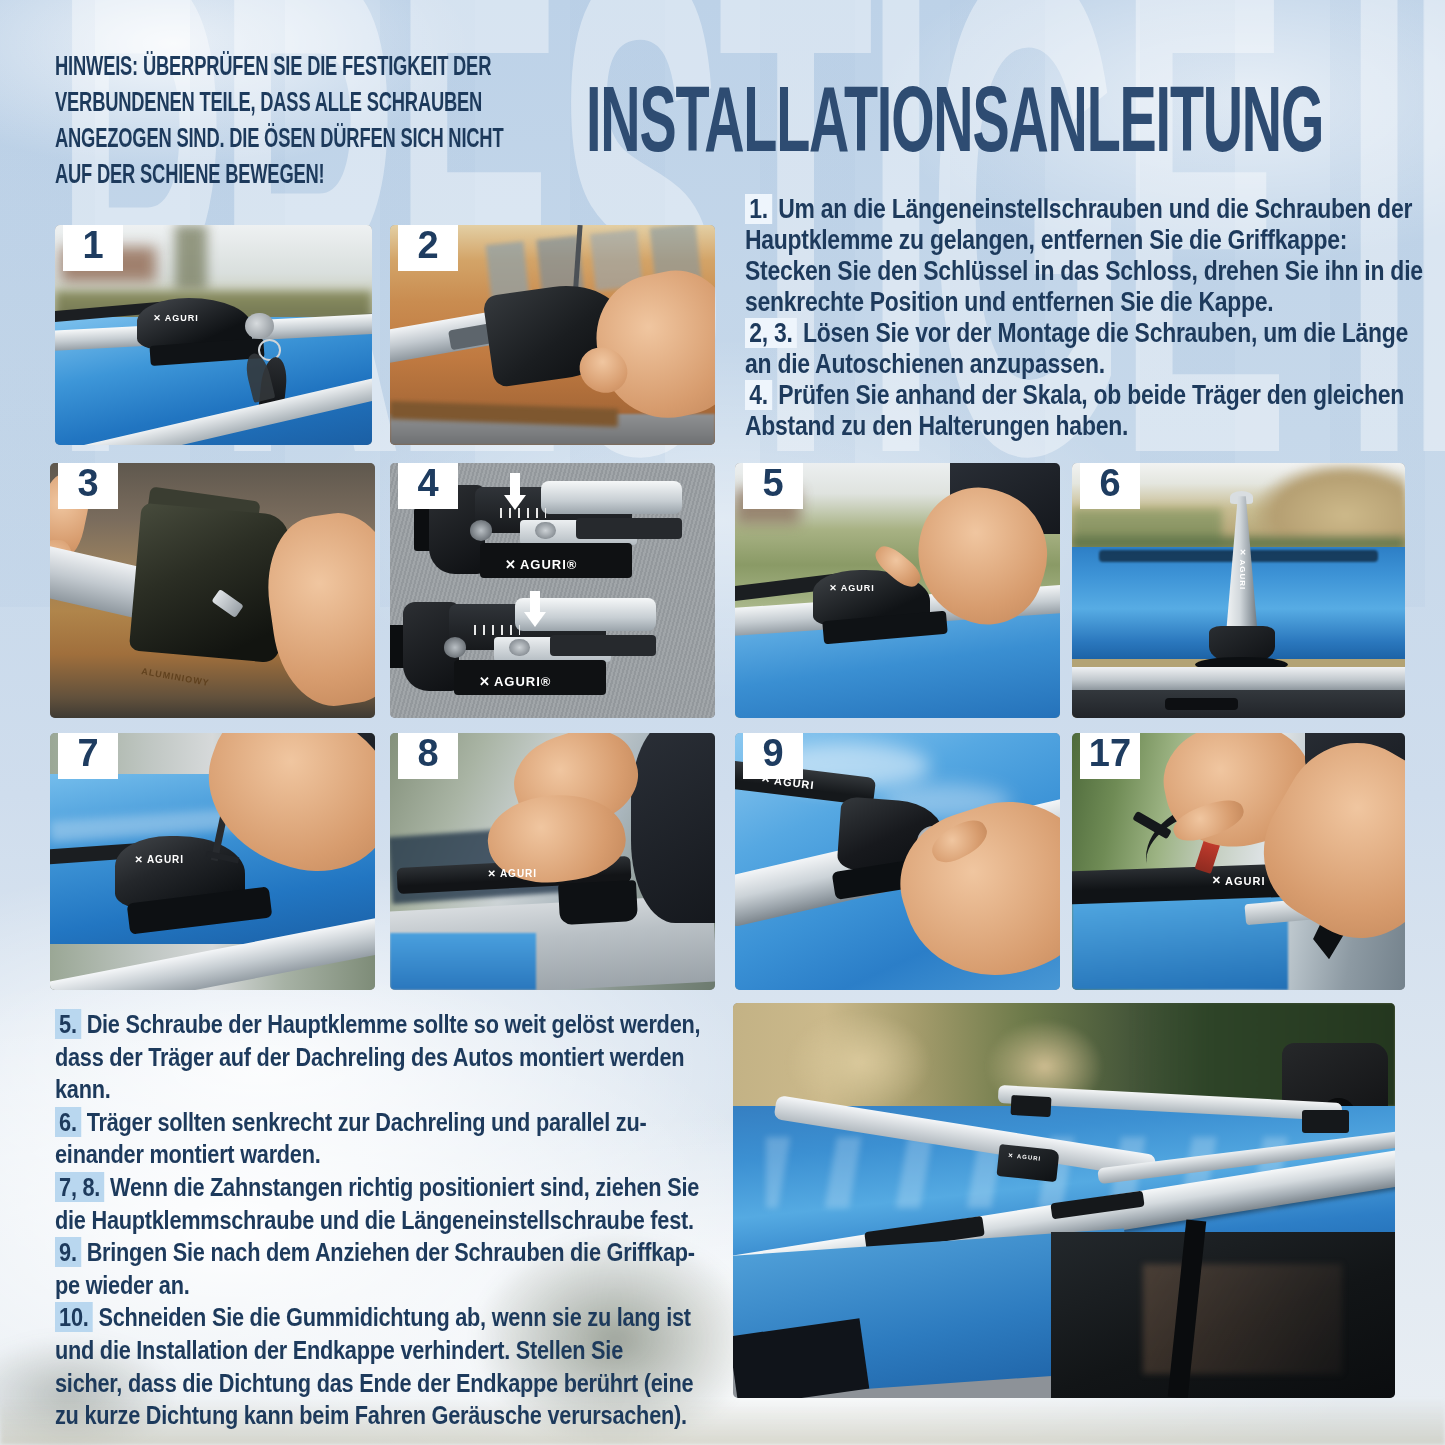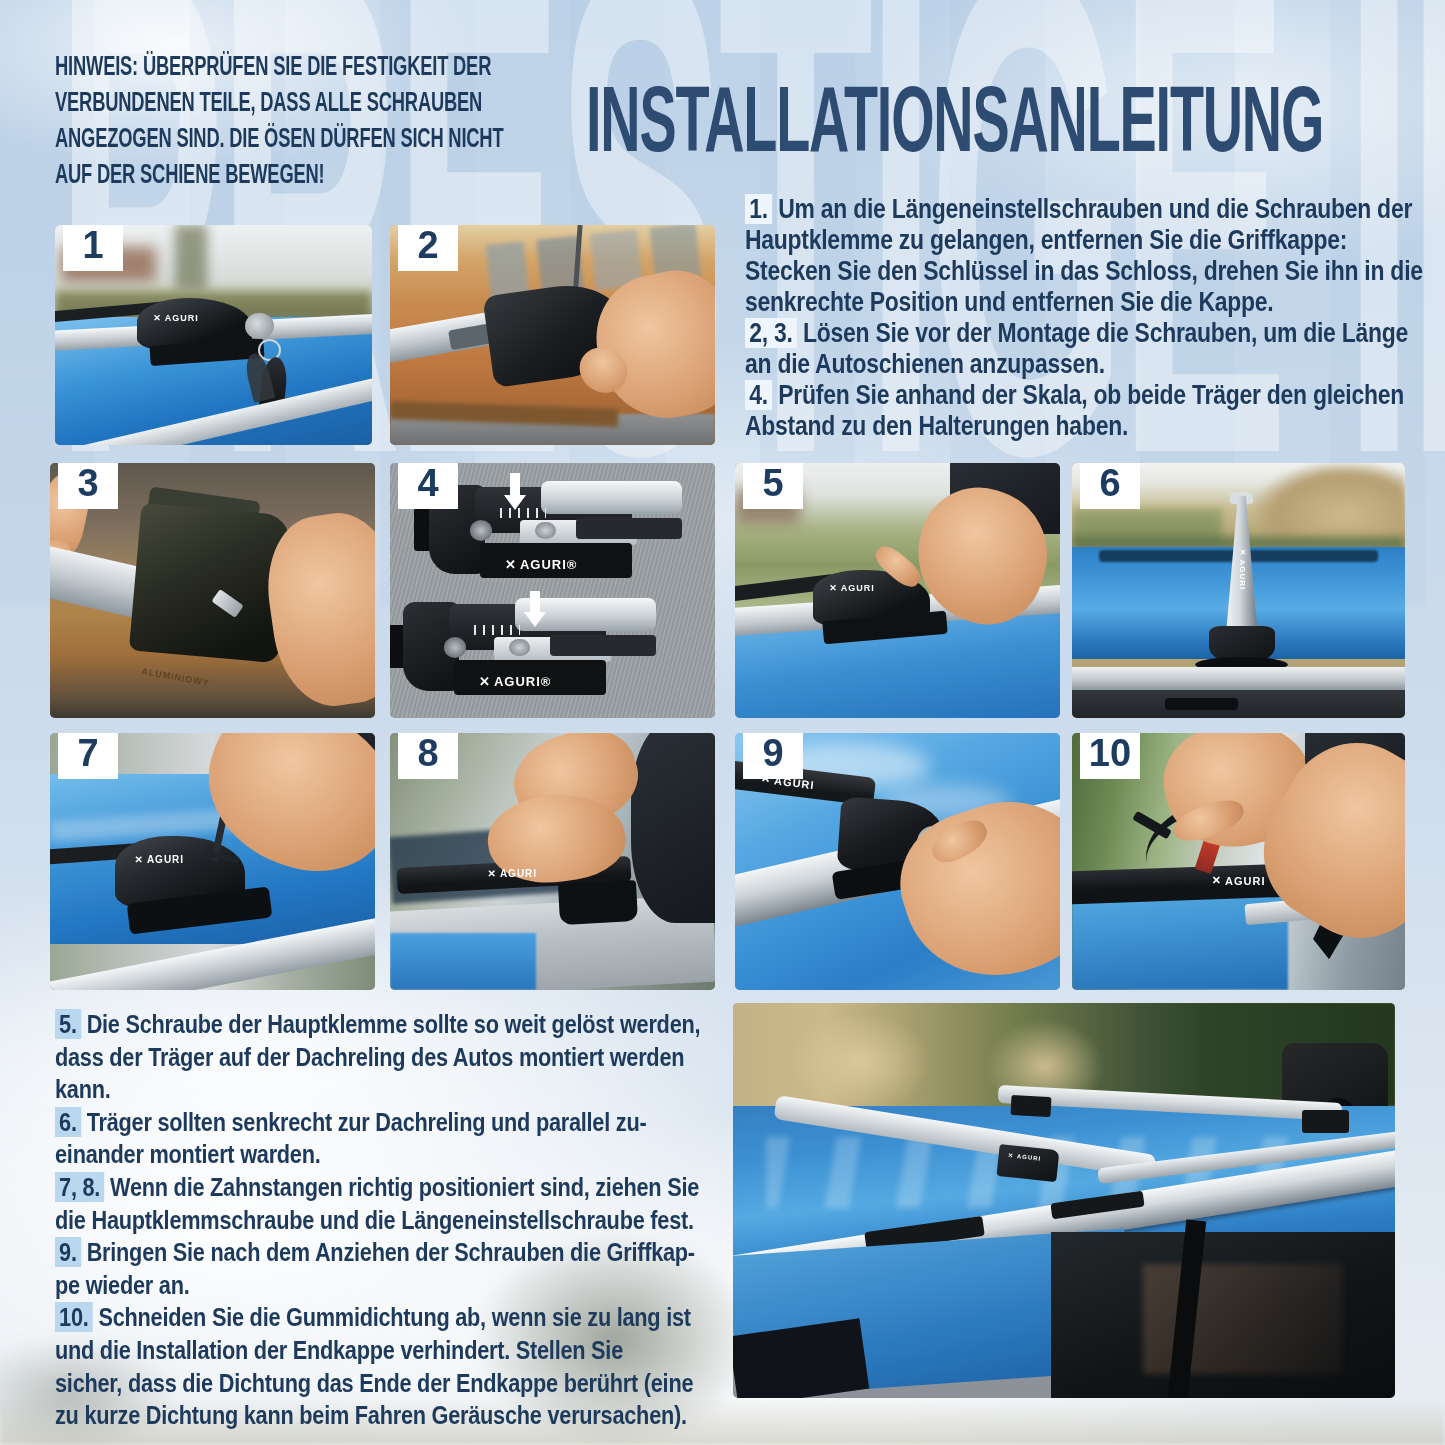--- a/index.html
+++ b/index.html
@@ -278,21 +278,21 @@
       </span>
     <div class="l" style="left:66%;top:62%;width:16%;height:26%;background:#0d1013;clip-path:polygon(0 0,100% 8%,86% 40%,100% 60%,70% 100%,40% 70%,55% 45%,20% 35%);"></div>
     <div class="l" style="left:52%;top:64%;width:50%;height:8%;background:linear-gradient(#eceff1,#a5aeb4);transform:rotate(-5deg);border-radius:4px;"></div>
     <div class="l" style="left:22%;top:26%;width:42%;height:34%;border-top:9px solid #15181b;border-radius:50% 50% 0 0;transform:rotate(-14deg);"></div>
     <div class="l" style="left:18%;top:34%;width:12%;height:4%;background:#15181b;transform:rotate(30deg);border-radius:3px;"></div>
     <div class="l" style="left:38%;top:42%;width:5%;height:12%;background:linear-gradient(#c23b2d,#8f2b20);transform:rotate(18deg);border-radius:2px;"></div>
     <div class="hand" style="left:28%;top:-4%;width:44%;height:48%;border-radius:42% 52% 46% 50%;transform:rotate(-12deg);"></div>
     <div class="hand" style="left:30%;top:28%;width:22%;height:12%;border-radius:45%;transform:rotate(-20deg);"></div>
     <div class="sleeve" style="right:-10%;top:-12%;width:40%;height:40%;border-radius:0 0 0 45%;"></div>
     <div class="hand" style="right:-12%;top:6%;width:52%;height:72%;border-radius:40%;transform:rotate(30deg);"></div>
-    <span class="badge">10</span>
+    <span class="badge">17</span>
   </figure>
 
   <div class="steps steps-bottom">
     <div><span class="numb">5.</span><span class="stext"> Die Schraube der Hauptklemme sollte so weit gelöst werden,
 dass der Träger auf der Dachreling des Autos montiert werden
 kann.</span></div>
     <div><span class="numb">6.</span><span class="stext"> Träger sollten senkrecht zur Dachreling und parallel zu-
 einander montiert warden.</span></div>
     <div><span class="numb">7, 8.</span><span class="stext"> Wenn die Zahnstangen richtig positioniert sind, ziehen Sie
 die Hauptklemmschraube und die Längeneinstellschraube fest.</span></div>

